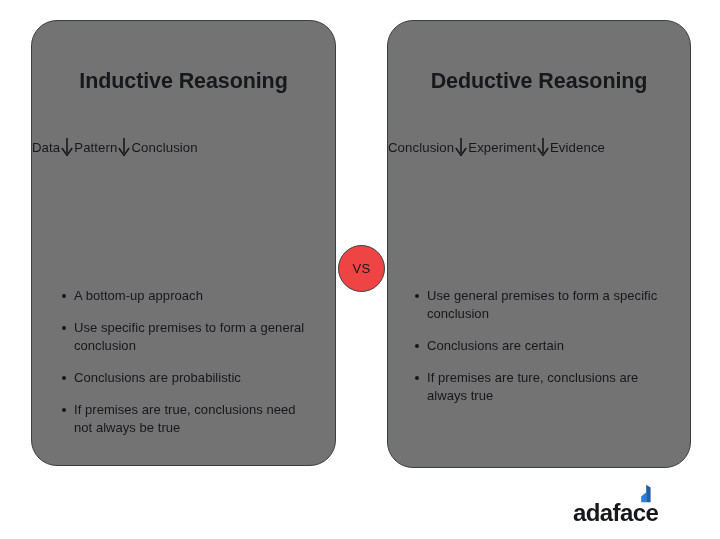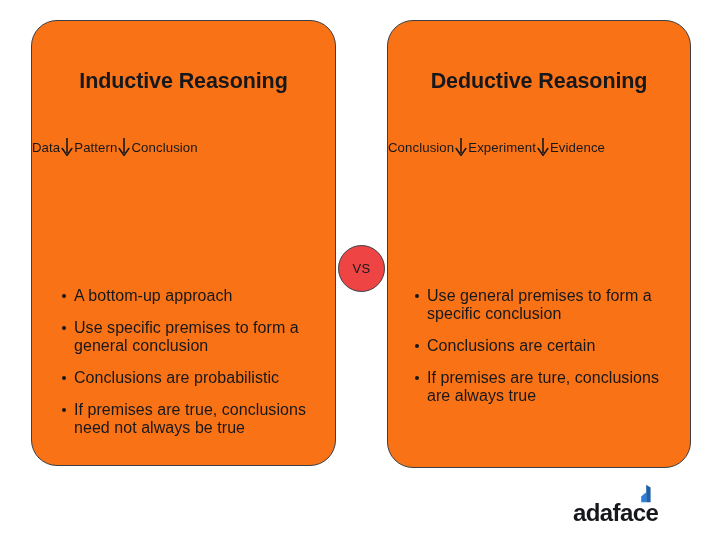--- a/index.html
+++ b/index.html
@@ -23,21 +23,21 @@
     left: 0;
     top: 0;
     width: 720px;
     height: 539px;
   }
 
   
   .card {
     position: absolute;
     box-sizing: border-box;
-    background: #f97316;
+    background: #737373;
     border: 1.3px solid #3b3f45;
     border-radius: 26px;
   }
   .card-left {
     left: 31px;
     top: 20px;
     width: 305px;
     height: 446px;
   }
   .card-right {
@@ -102,21 +102,21 @@
   }
   .card-right .bullets {
     left: 27px;
     top: 266px;
     width: 250px;
   }
   .bullet-item {
     position: relative;
     padding-left: 12px;
     margin-bottom: 14px;
-    font-size: 16px;
+    font-size: 13px;
     line-height: 18px;
     font-weight: 500;
     letter-spacing: 0.05px;
     color: #16181c;
   }
   .bullet-item:last-child { margin-bottom: 0; }
   .bullet-dot {
     position: absolute;
     left: 0;
     top: 7px;

